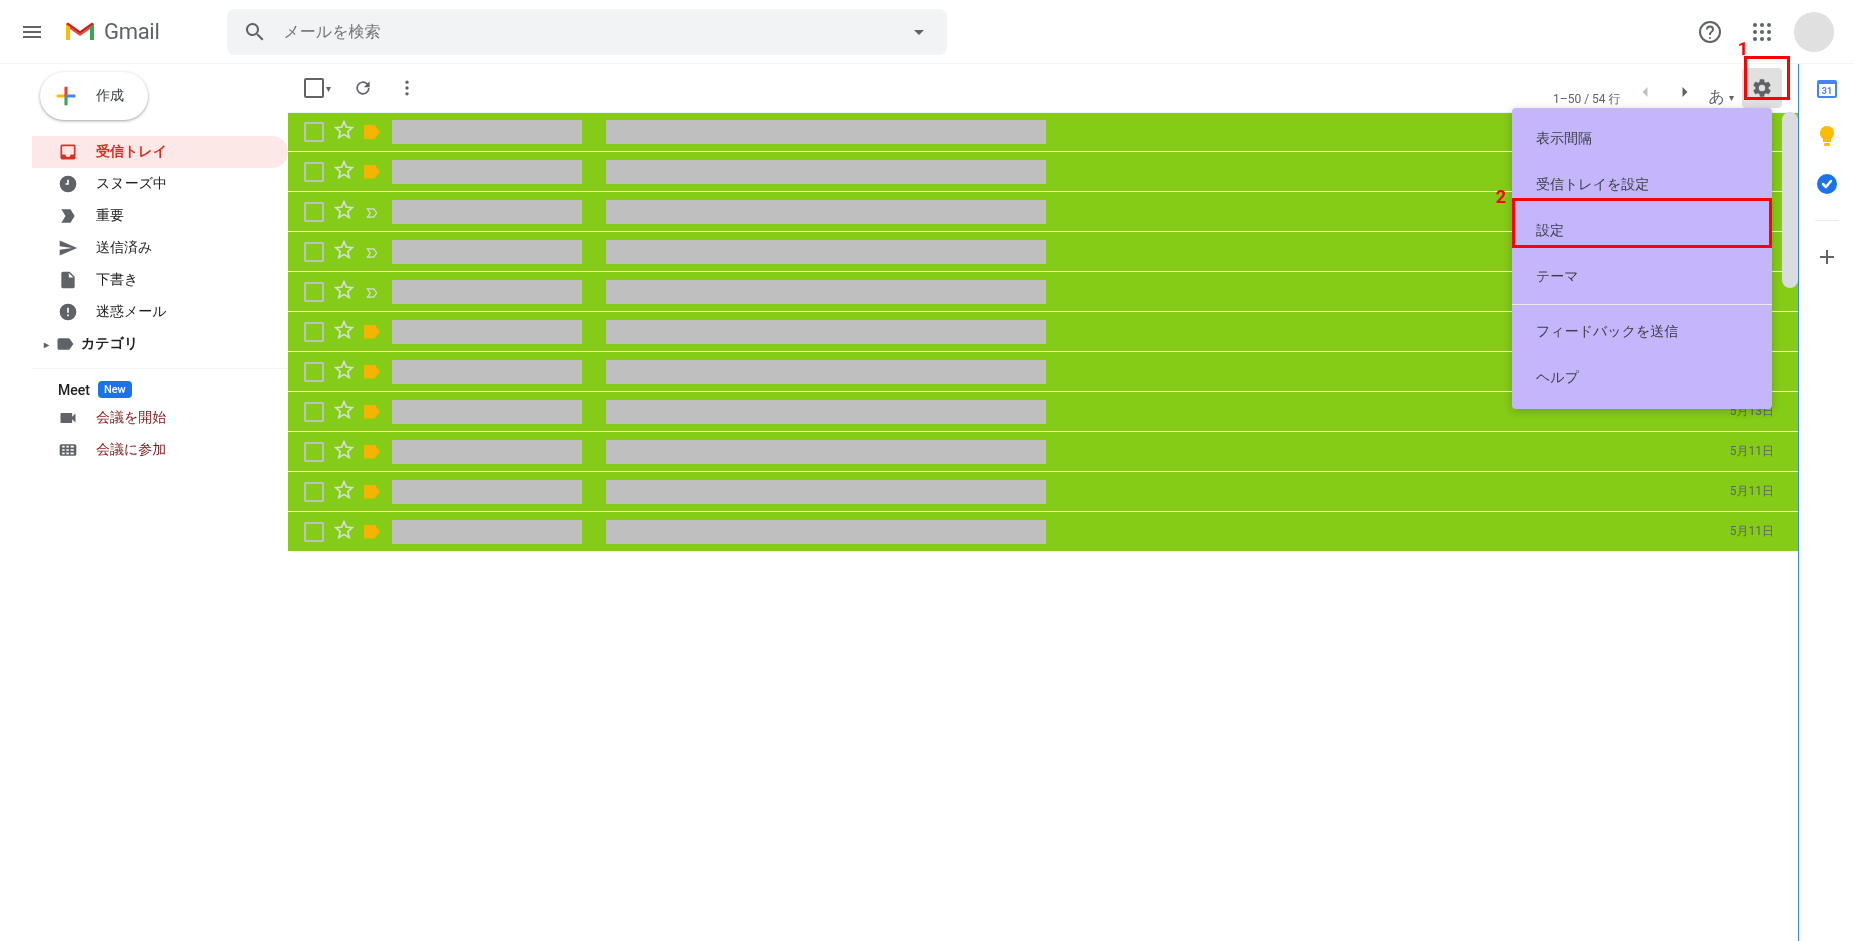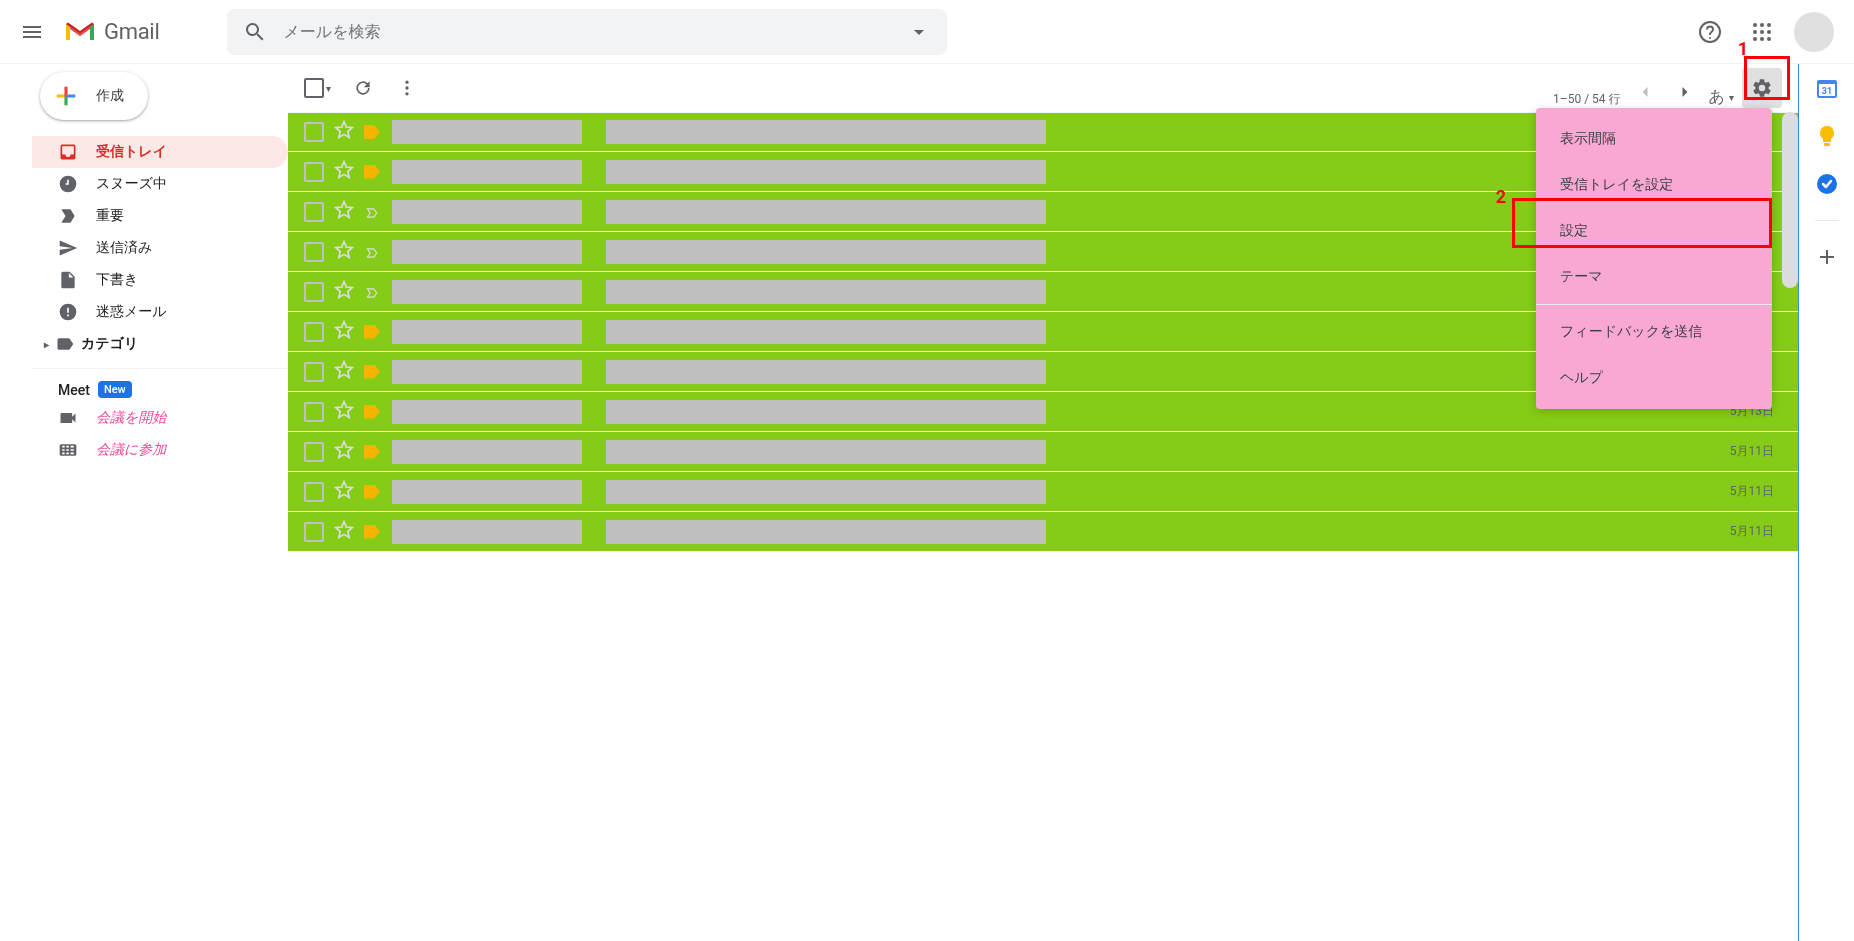--- a/index.html
+++ b/index.html
@@ -17,21 +17,21 @@
 .body { display: flex; height: calc(100vh - 64px); }
 .sidebar { width: 256px; padding-top: 8px; margin-left: 32px; }
 .compose-btn { display: flex; align-items: center; gap: 16px; margin: 0 0 16px 8px; padding: 0 24px 0 12px; height: 48px; border-radius: 24px; box-shadow: 0 1px 2px 0 rgba(60,64,67,.3), 0 1px 3px 1px rgba(60,64,67,.15); background: #fff; cursor: pointer; font-size: 14px; color: #3c4043; width: fit-content; }
 .nav-item { display: flex; align-items: center; gap: 18px; height: 32px; padding: 0 12px 0 26px; border-radius: 0 16px 16px 0; cursor: pointer; font-size: 14px; color: #202124; }
 .nav-item.active { background: #fce8e6; color: #d93025; font-weight: 700; }
 .nav-item .icon { width: 20px; height: 20px; display: flex; align-items: center; justify-content: center; color: #5f6368; }
 .nav-item.active .icon { color: #d93025; }
 .nav-cat { display: flex; align-items: center; gap: 6px; height: 32px; padding: 0 12px 0 12px; cursor: pointer; font-size: 14px; color: #202124; font-weight: 700; }
 .section-label { display: flex; align-items: center; gap: 8px; padding: 12px 0 4px 26px; font-size: 14px; font-weight: 500; }
 .new-badge { background: #1a73e8; color: #fff; font-size: 11px; padding: 2px 6px; border-radius: 4px; font-weight: 500; }
-.meet-item { display: flex; align-items: center; gap: 18px; height: 32px; padding: 0 12px 0 26px; cursor: pointer; font-size: 14px; color: #ec4899; font-style: italic; }
+.meet-item { display: flex; align-items: center; gap: 18px; height: 32px; padding: 0 12px 0 26px; cursor: pointer; font-size: 14px; color: #7f1d1d; }
 .chat-box { margin: 8px 0 0 16px; width: 110px; height: 40px; background: #bfbfbf; }
 .add-person { position: absolute; bottom: 10px; right: 16px; }
 .sidebar-section { position: relative; border-top: 1px solid #f1f3f4; margin-top: 8px; padding-bottom: 8px; }
 .main { flex: 1; display: flex; }
 .list-area { flex: 1; position: relative; }
 .toolbar { display: flex; align-items: center; height: 48px; padding: 0 16px; gap: 20px; }
 .cb-wrap { display: flex; align-items: center; gap: 2px; color: #5f6368; }
 .checkbox { width: 20px; height: 20px; border: 2px solid #5f6368; border-radius: 2px; }
 .toolbar-right { margin-left: auto; display: flex; align-items: flex-end; gap: 8px; color: #5f6368; font-size: 12px; }
 .pager { display: flex; align-items: center; gap: 8px; }
@@ -40,21 +40,21 @@
 .mail-row { display: flex; align-items: center; height: 40px; padding: 0 16px; border-bottom: 1px solid #f1f3f4; background: #84cc16; }
 .mail-row.first { border-top: 1px solid #f1f3f4; }
 .star { color: #dadce0; margin: 0 10px; }
 .importance { width: 16px; height: 14px; margin-right: 12px; background: #f4b400; clip-path: polygon(0 0, 65% 0, 100% 50%, 65% 100%, 0 100%); }
 .imp-outline { width: 16px; height: 14px; margin-right: 12px; position: relative; }
 .imp-outline svg { width: 16px; height: 14px; }
 .sender-block, .subject-block { height: 24px; background: #bfbfbf; }
 .sender-block { width: 190px; margin-right: 24px; }
 .subject-block { flex: 1; max-width: 440px; }
 .mail-date { margin-left: auto; font-size: 12px; color: #5f6368; padding-right: 8px; }
-.settings-menu { position: absolute; top: 44px; right: 26px; width: 236px; background: #f9a8d4; box-shadow: 0 2px 10px rgba(0,0,0,.2); border-radius: 4px; padding: 8px 0; z-index: 10; }
+.settings-menu { position: absolute; top: 44px; right: 26px; width: 260px; background: #c4b5fd; box-shadow: 0 2px 10px rgba(0,0,0,.2); border-radius: 4px; padding: 8px 0; z-index: 10; }
 .menu-item { padding: 14px 24px; font-size: 14px; color: #3c4043; cursor: pointer; }
 .menu-divider { height: 1px; background: #e8eaed; margin: 4px 0; }
 .annotate { position: absolute; border: 3px solid red; pointer-events: none; }
 .annotate-1 { top: -8px; right: 8px; width: 46px; height: 44px; }
 .annotate-2 { top: 134px; right: 26px; width: 260px; height: 50px; z-index: 11; }
 .ann-label { position: absolute; color: red; font-weight: bold; font-size: 18px; }
 .label-1 { top: -26px; right: 50px; }
 .label-2 { top: 122px; right: 292px; }
 .scrollbar-fake { position: absolute; right: 0; top: 48px; width: 16px; height: 176px; background: #dadce0; border-radius: 8px; }
 .side-panel { width: 56px; border-left: 1px solid #3b82f6; display: flex; flex-direction: column; align-items: center; padding-top: 12px; gap: 24px; }

